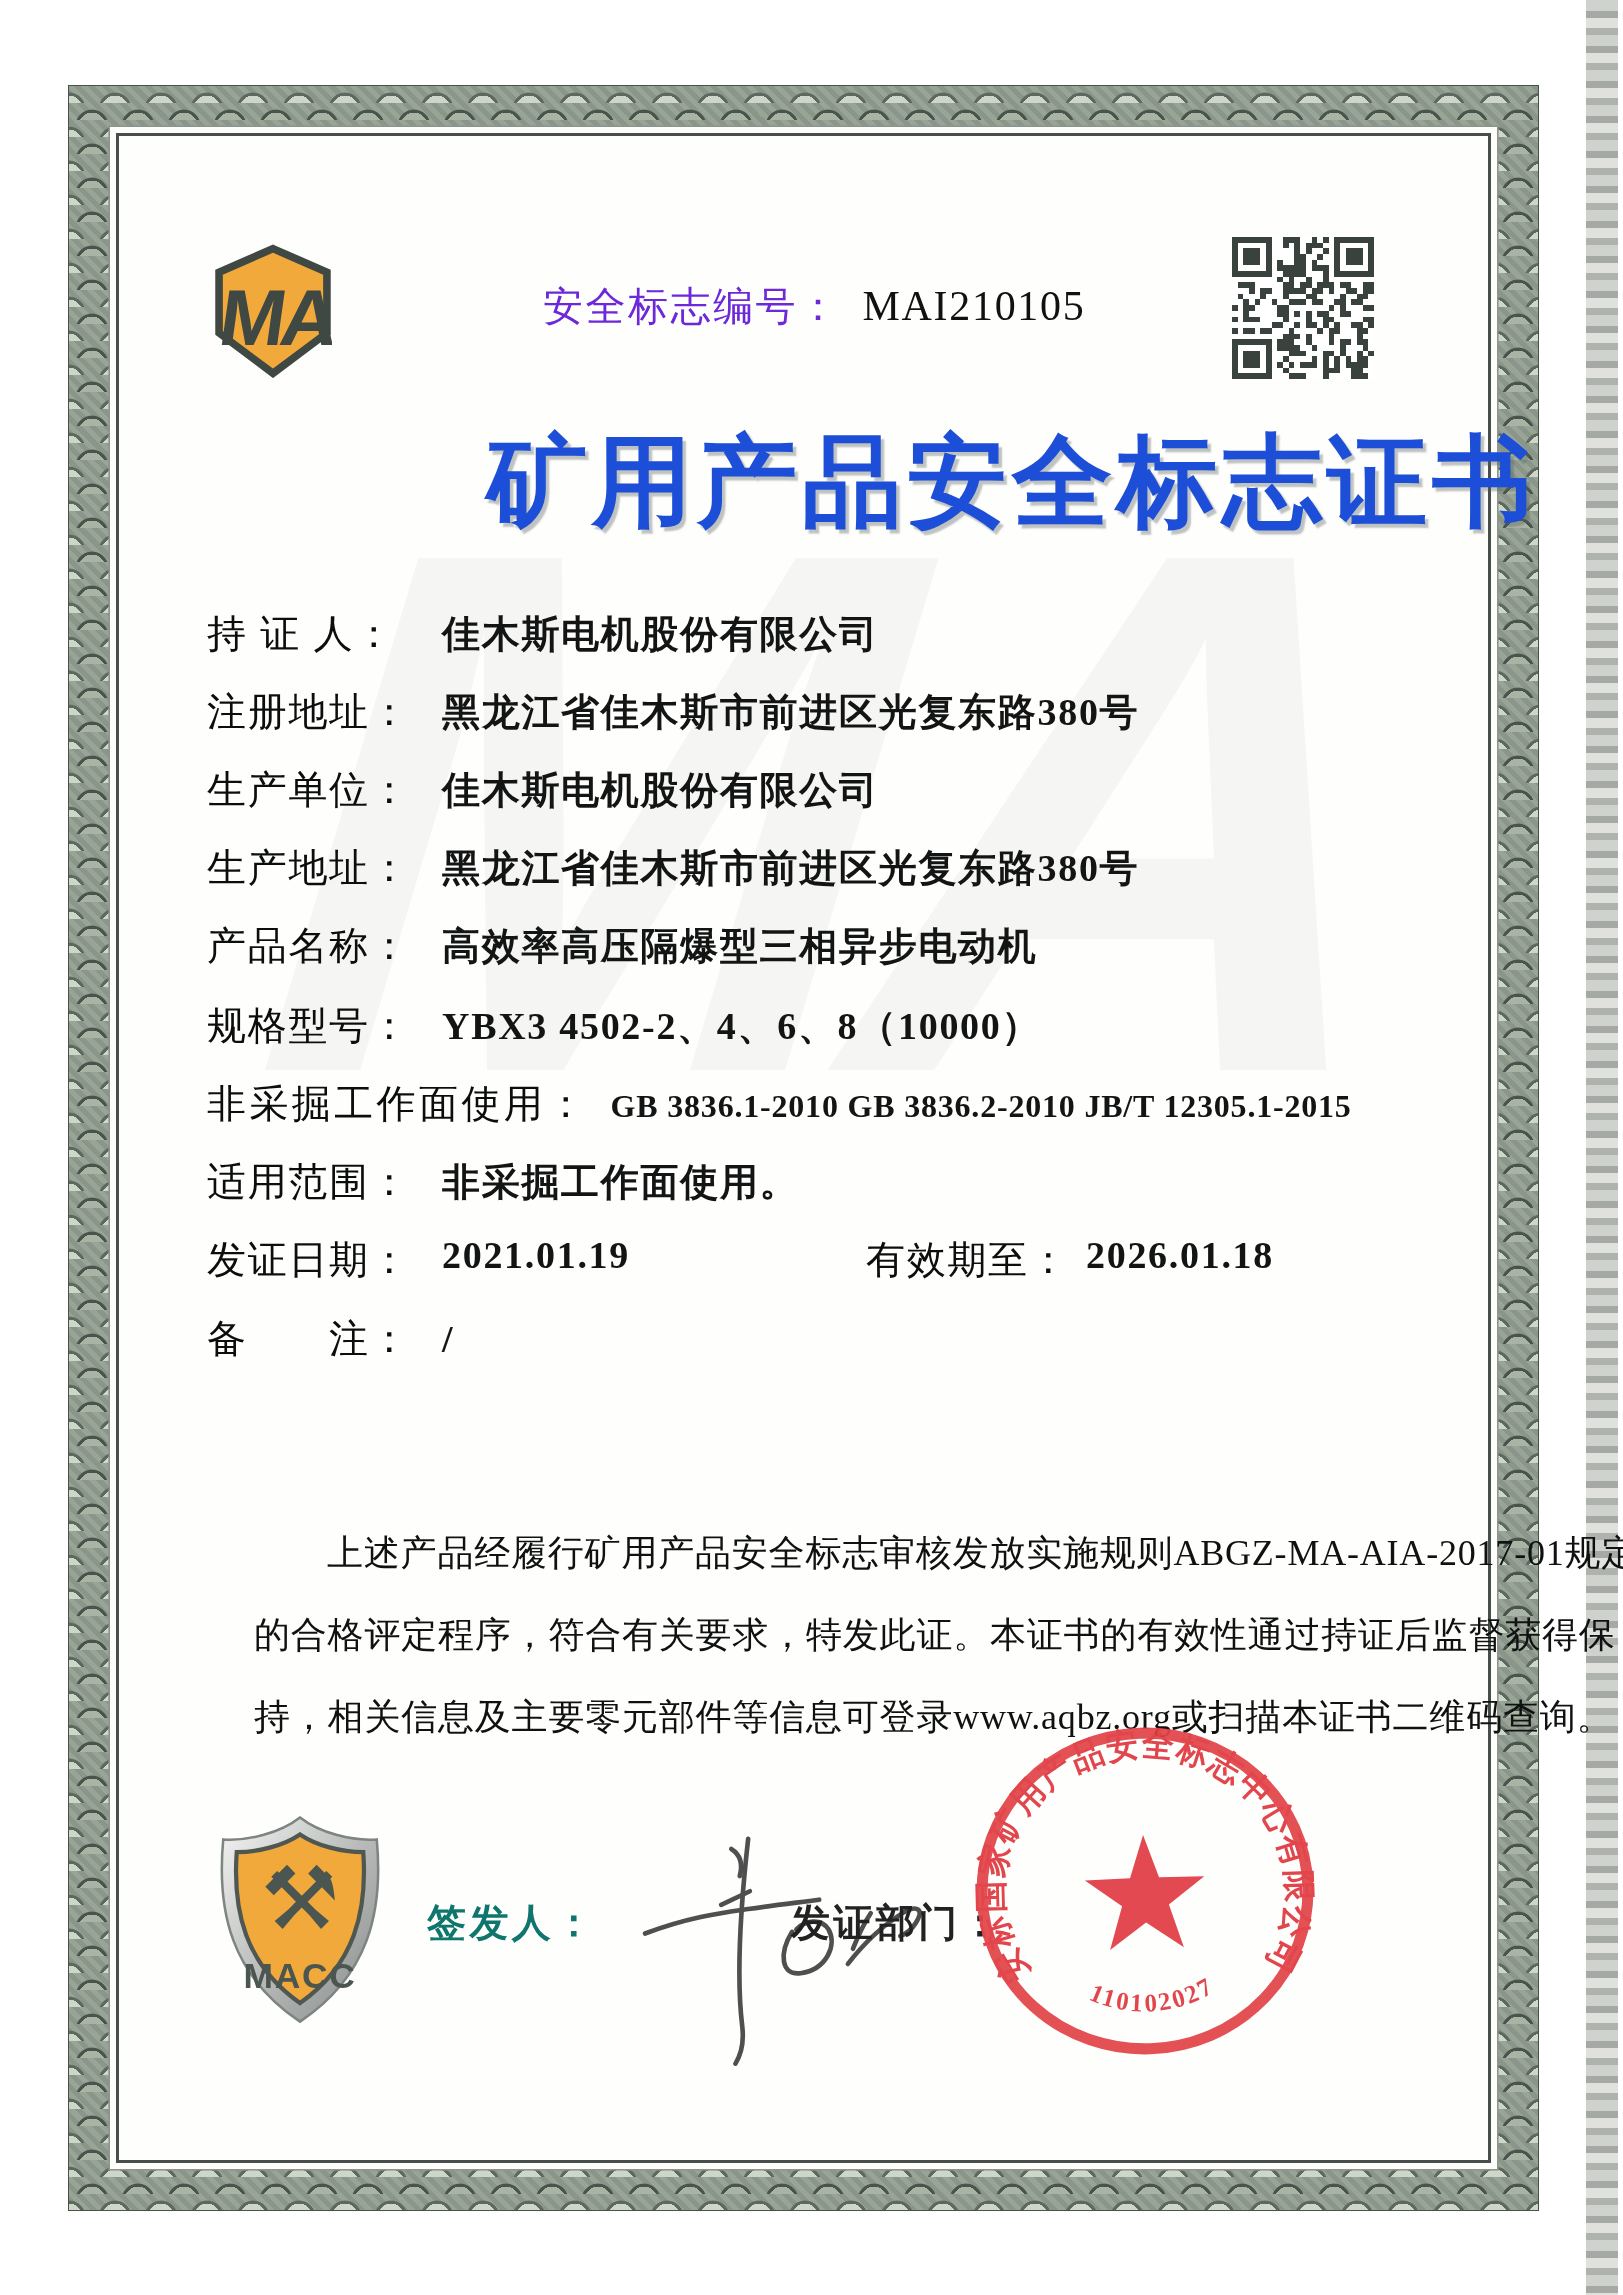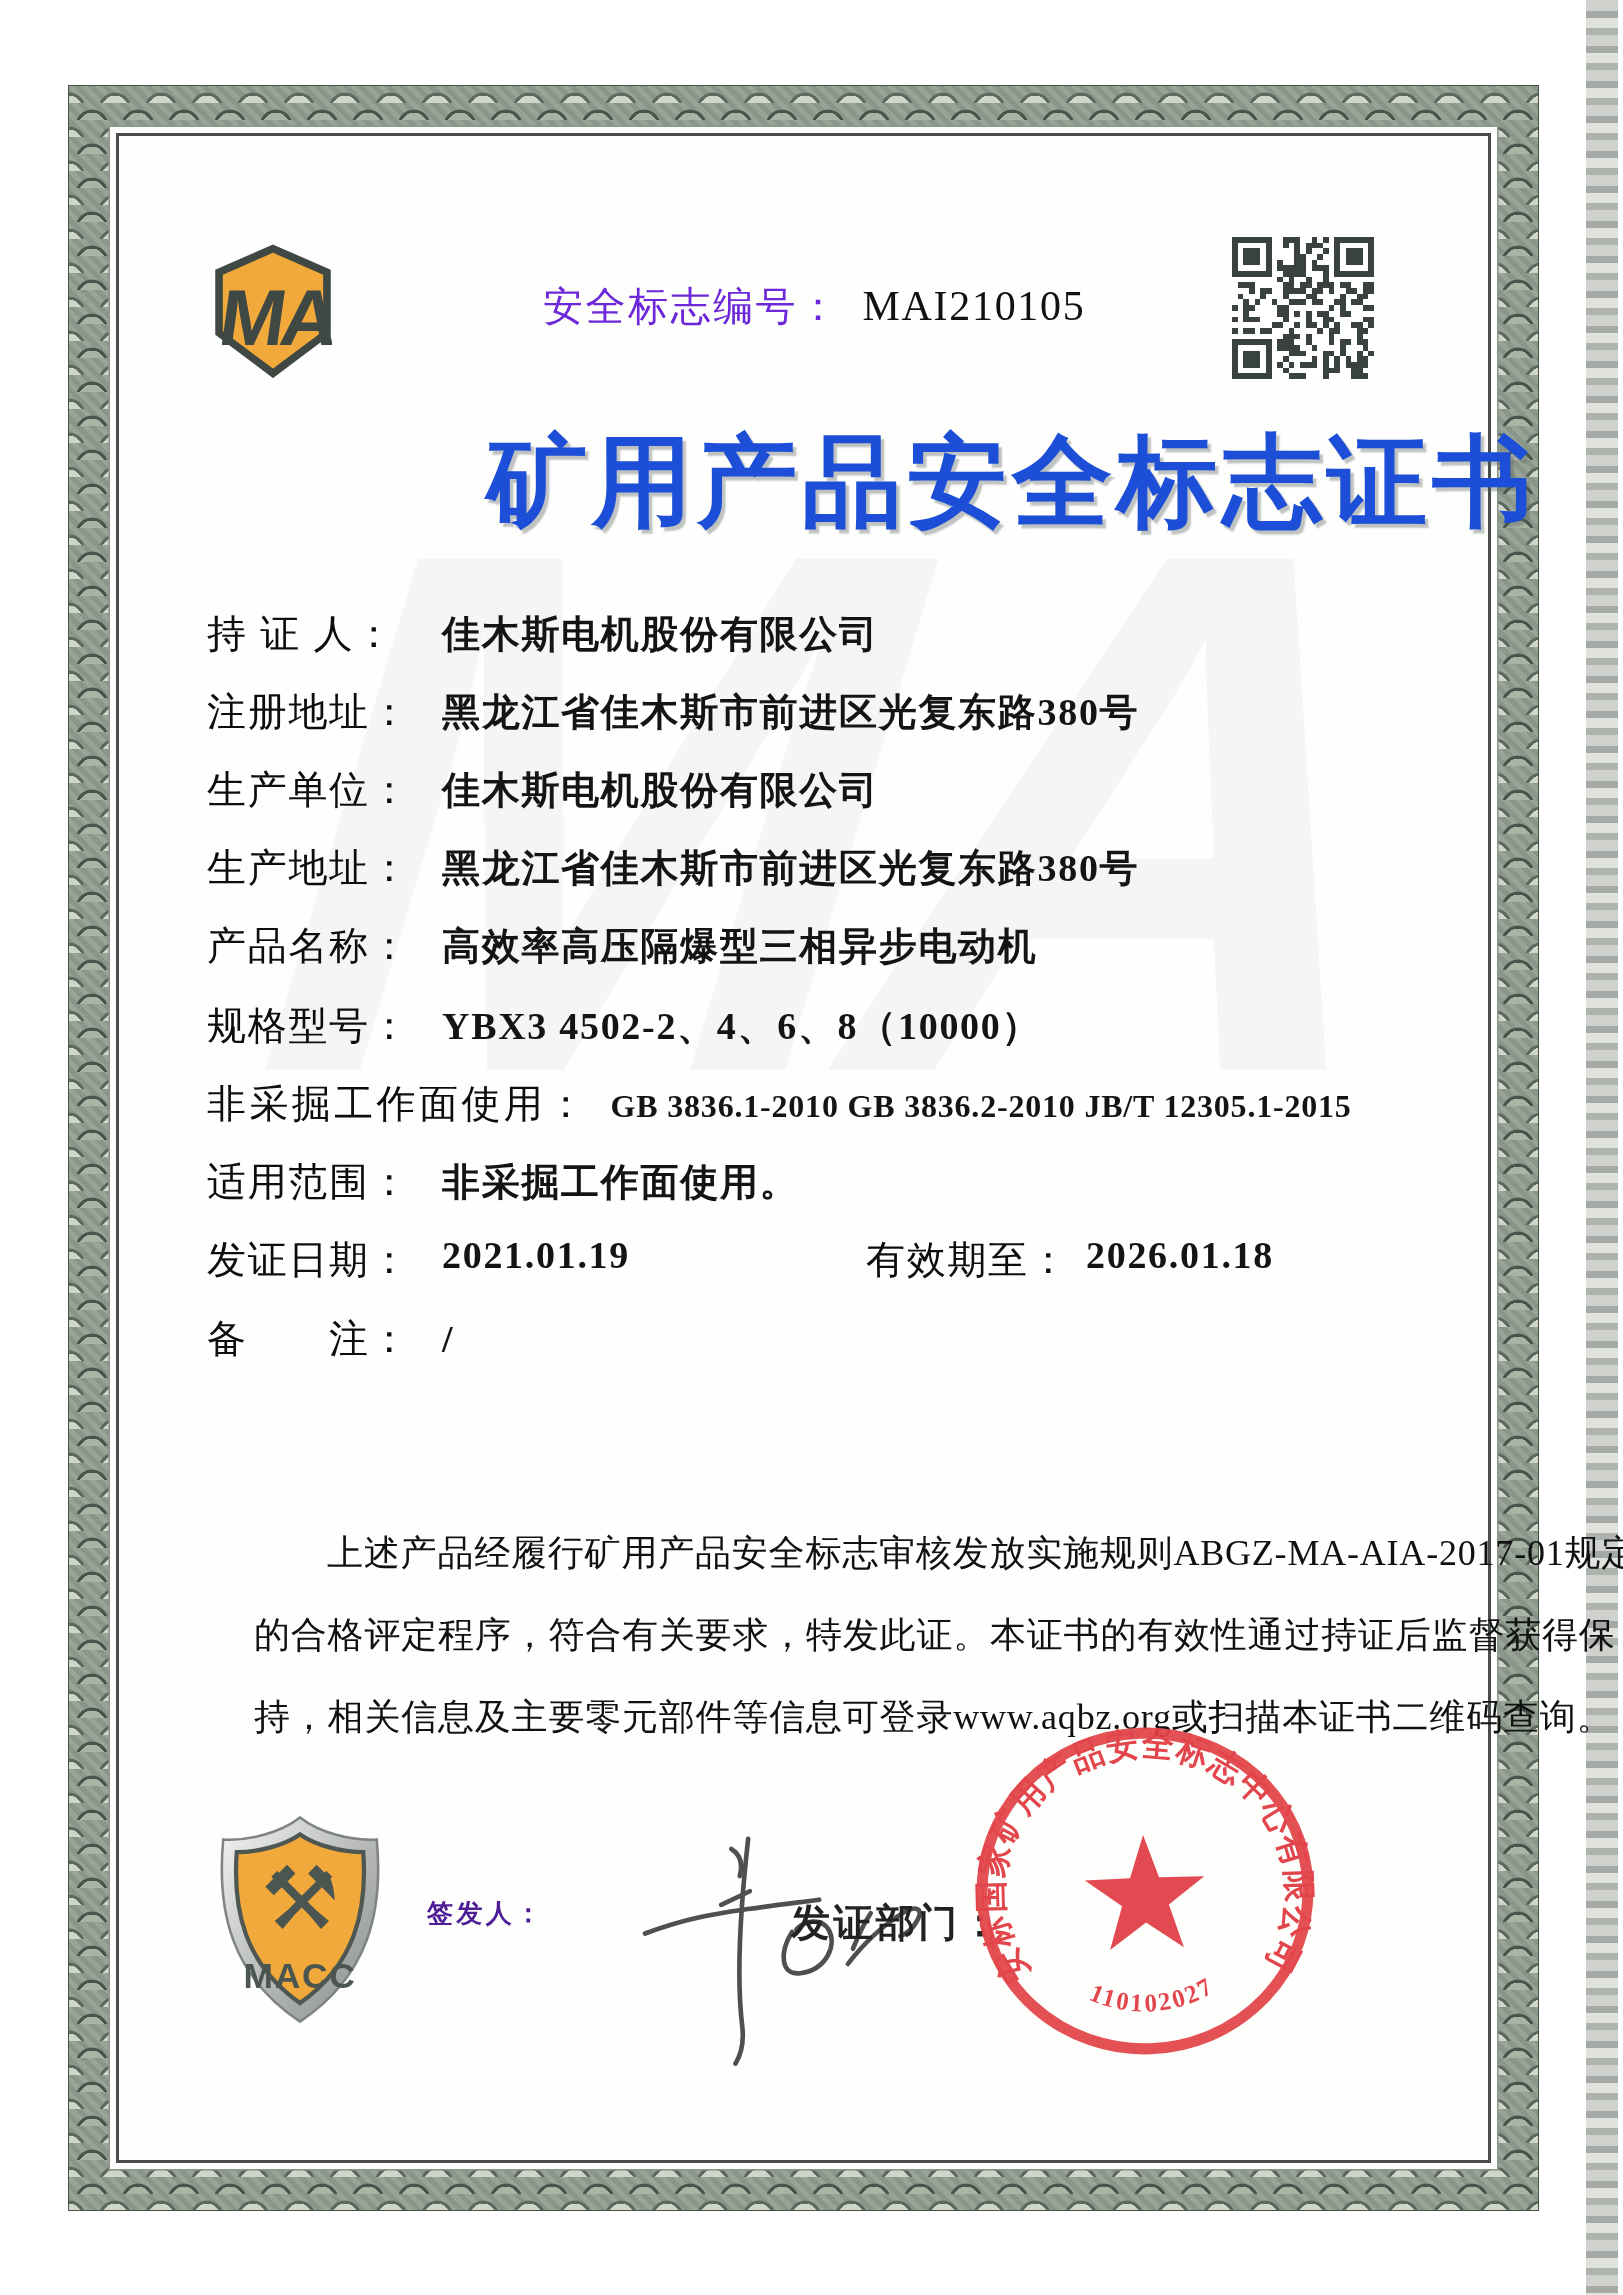--- a/index.html
+++ b/index.html
@@ -48,21 +48,21 @@
   .fvalue.small{font-size:32px;letter-spacing:0.8px;}
   .abs{position:absolute;top:0;}
 
   
   .statement{position:absolute;left:254px;top:1512px;width:1201px;}
   .statement .line{font-size:36px;line-height:82px;letter-spacing:0.8px;color:#101111;white-space:nowrap;}
   .statement .line.indent{text-indent:73px;}
 
   
   .macc{position:absolute;left:203px;top:1811px;width:194px;height:218px;}
-  .signer-label{position:absolute;left:427px;top:1896px;font-weight:bold;font-size:26px;letter-spacing:3.4px;color:#4c1d95;}
+  .signer-label{position:absolute;left:427px;top:1896px;font-weight:bold;font-size:39px;letter-spacing:3.4px;color:#0f766e;}
   .signature{position:absolute;left:520px;top:1805px;width:431px;height:279px;}
   .issuer-label{position:absolute;left:791px;top:1896px;font-weight:bold;font-size:39px;letter-spacing:3.4px;color:#222;}
   .seal{position:absolute;left:971px;top:1721px;width:348px;height:340px;opacity:.93;transform:rotate(-2deg);}
 </style>
 </head>
 <body>
 
 <div class="page">
 
   <div class="edge-strip"></div>

